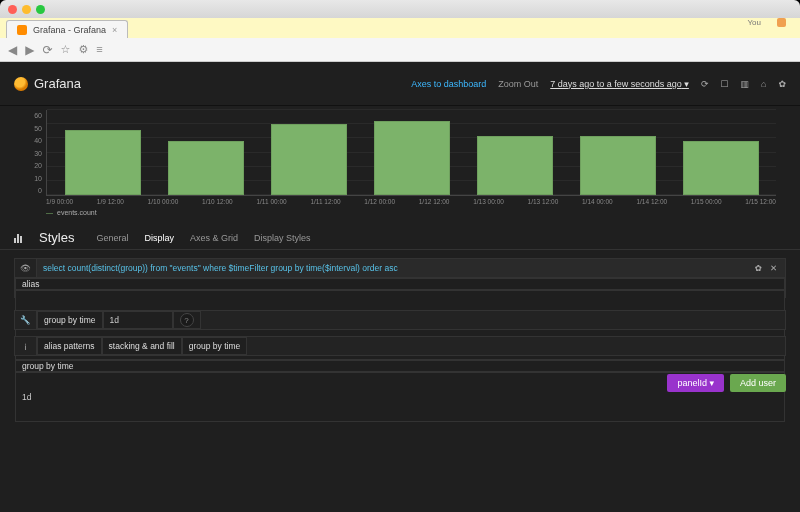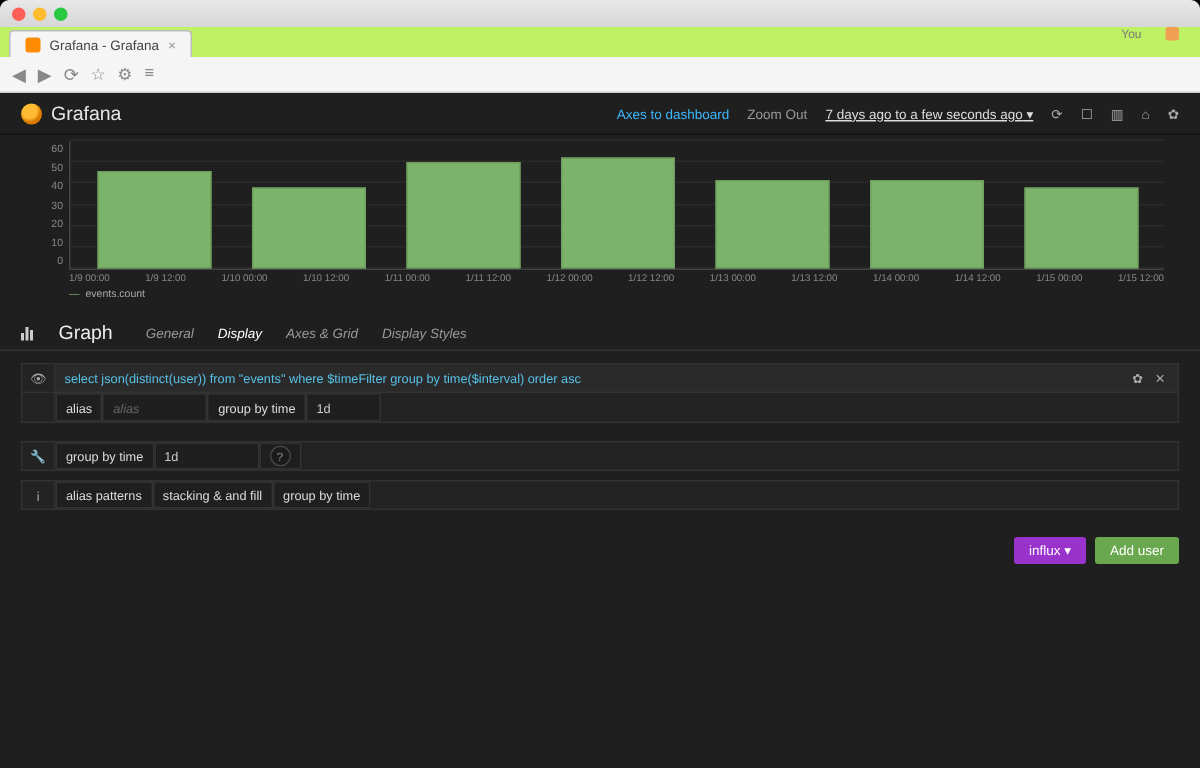--- a/index.html
+++ b/index.html
@@ -2,34 +2,34 @@
 <html><head>
 <meta charset="utf-8">
 <style>
   * { box-sizing: border-box; margin: 0; padding: 0; font-family: -apple-system, "Helvetica Neue", Arial, sans-serif; }
   body { background: #000; width: 800px; height: 512px; overflow: hidden; font-size: 10px; }
 
   
   .mac-titlebar { height: 18px; background: linear-gradient(#e8e8e8,#d6d6d6); border-top-left-radius:6px; border-top-right-radius:6px; display:flex; align-items:center; padding:0 8px; gap:5px;}
   .traffic { width:9px; height:9px; border-radius:50%; }
   .tr-red{background:#ff5f57;} .tr-yel{background:#febc2e;} .tr-grn{background:#28c840;}
-  .tab-strip { height:20px; background:#bef264; display:flex; align-items:flex-end; padding-left:6px;}
+  .tab-strip { height:20px; background:#fef9c3; display:flex; align-items:flex-end; padding-left:6px;}
   .tab { background:#f5f5f5; border:1px solid #bbb; border-bottom:none; height:18px; padding:2px 10px; font-size:9px; color:#444; display:flex; align-items:center; gap:6px; border-radius:3px 3px 0 0;}
   .tab .fav{width:10px;height:10px;background:#ff8c00;border-radius:2px;}
   .tab .x{color:#999;}
   .addr-bar { height:24px; background:#f5f5f5; border-bottom:1px solid #ccc; display:flex; align-items:center; padding:0 8px; gap:8px;}
   .nav-ico{color:#888;font-size:12px;}
   .url-box{flex:1;background:#fff;border:1px solid #ccc;border-radius:3px;height:17px;padding:0 6px;font-size:9px;color:#333;display:flex;align-items:center;}
   .addr-right{display:flex;gap:8px;color:#888;font-size:11px;}
   .you-label{position:absolute;top:18px;right:14px;font-size:8px;color:#777;display:flex;align-items:center;gap:16px;}
   .you-av{width:9px;height:9px;background:#f0a050;border-radius:2px;}
 
   
   .app { background:#1f1f1f; color:#ccc; height:calc(512px - 18px - 20px - 24px); position:relative;}
-  .topbar{height:28px;display:flex;align-items:center;padding:0 14px;justify-content:space-between;border-bottom:1px solid #111;}
+  .topbar{height:44px;display:flex;align-items:center;padding:0 14px;justify-content:space-between;border-bottom:1px solid #111;}
   .brand{display:flex;align-items:center;gap:6px;font-size:13px;color:#e6e6e6;}
   .logo{width:14px;height:14px;border-radius:50%;background:radial-gradient(circle at 40% 35%, #ffbb33 0 40%, #d97b00 60%);}
   .top-right{display:flex;align-items:center;gap:12px;font-size:9px;color:#bbb;}
   .tr-link{color:#3db8ff;cursor:pointer;}
   .tr-ico{color:#aaa;cursor:pointer;}
 
   
   .panel{padding:4px 24px 0;}
   .chart-title{text-align:center;font-size:9px;font-weight:bold;color:#ddd;margin-bottom:4px;}
   .chart-wrap{display:flex;height:86px;}
@@ -42,21 +42,21 @@
   .xaxis span{white-space:nowrap;}
   .legend{font-size:7px;color:#aaa;margin:4px 0 0 22px;}
   .legend::before{content:"—";color:#7cb36a;margin-right:4px;}
 
   
   .editor-head{display:flex;align-items:center;gap:14px;padding:6px 14px 4px;border-bottom:1px solid #333;margin-top:8px;}
   .bar-icon{width:11px;height:10px;display:inline-flex;align-items:flex-end;gap:1px;}
   .bar-icon i{display:block;width:2px;background:#ccc;}
   .ed-title{font-size:13px;color:#eee;}
   .ed-tabs{display:flex;gap:16px;font-size:9px;margin-left:8px;}
-  .ed-tab{color:#999;cursor:pointer;font-style:italic;}
+  .ed-tab{color:#999;cursor:pointer;}
   .ed-tab.active{color:#fff;}
 
   
   .rows{padding:8px 14px;display:flex;flex-direction:column;gap:6px;}
   .qrow{display:flex;align-items:stretch;background:#2a2a2a;border:1px solid #333;height:20px;font-size:8.5px;}
   .q-ico{width:22px;display:flex;align-items:center;justify-content:center;background:#232323;color:#aaa;border-right:1px solid #333;}
   .q-body{flex:1;display:flex;align-items:center;padding:0 6px;color:#2cb6e0;gap:6px;}
   .q-text{color:#58c2e8;}
   .q-seg{background:#1f1f1f;border:1px solid #333;padding:0 6px;height:100%;display:flex;align-items:center;color:#ccc;}
   .q-seg.white{color:#ddd;}
@@ -168,42 +168,42 @@
       </div>
     <div class="legend">events.count</div>
   </div>
 
   <div class="editor-head">
     <span class="bar-icon">
         <i style="height:5px"></i>
         <i style="height:9px"></i>
         <i style="height:7px"></i>
       </span>
-    <span class="ed-title">Graph</span>
+    <span class="ed-title">Styles</span>
     <div class="ed-tabs" id="edtabs">
         <span class="ed-tab">General</span>
         <span class="ed-tab active">Display</span>
         <span class="ed-tab">Axes &amp; Grid</span>
         <span class="ed-tab">Display Styles</span>
       </div>
   </div>
 
   <div class="rows">
     <div>
       <div class="qrow">
         <div class="q-ico">👁</div>
         <div class="q-body">
-            <span class="q-text">select json(distinct(user)) from "events" where $timeFilter group by time($interval) order asc</span>
+            <span class="q-text">select count(distinct(group)) from "events" where $timeFilter group by time($interval) order asc</span>
           </div>
         <div class="q-right">
           <span>✿</span>
           <span>✕</span>
         </div>
       </div>
-      <div class="qrow" style="border-top:none;">
+      <div class="qrow" style="border-top:none;flex-direction:column;">
         <div class="q-ico"></div>
         <div class="q-seg white">alias</div>
         <div class="q-seg dim" style="flex:0 0 70px;" placeholder="alias">
             <span>alias</span>
           </div>
         <div class="q-seg white">group by time</div>
         <div class="q-seg" style="flex:0 0 50px;">
             <span>1d</span>
           </div>
         <div style="flex:1;background:#232323;"></div>
@@ -226,16 +226,16 @@
         <div class="q-ico">ℹ</div>
         <div class="q-seg white">alias patterns</div>
         <div class="q-seg white">stacking &amp; and fill</div>
         <div class="q-seg white">group by time</div>
         <div style="flex:1;background:#232323;"></div>
       </div>
     </div>
   </div>
 
   <div class="btns">
-    <div class="btn btn-purple"><span>influx</span> ▾</div>
+    <div class="btn btn-purple"><span>panelId</span> ▾</div>
     <div class="btn btn-green">Add user</div>
   </div>
 </div>
 
 </body></html>

